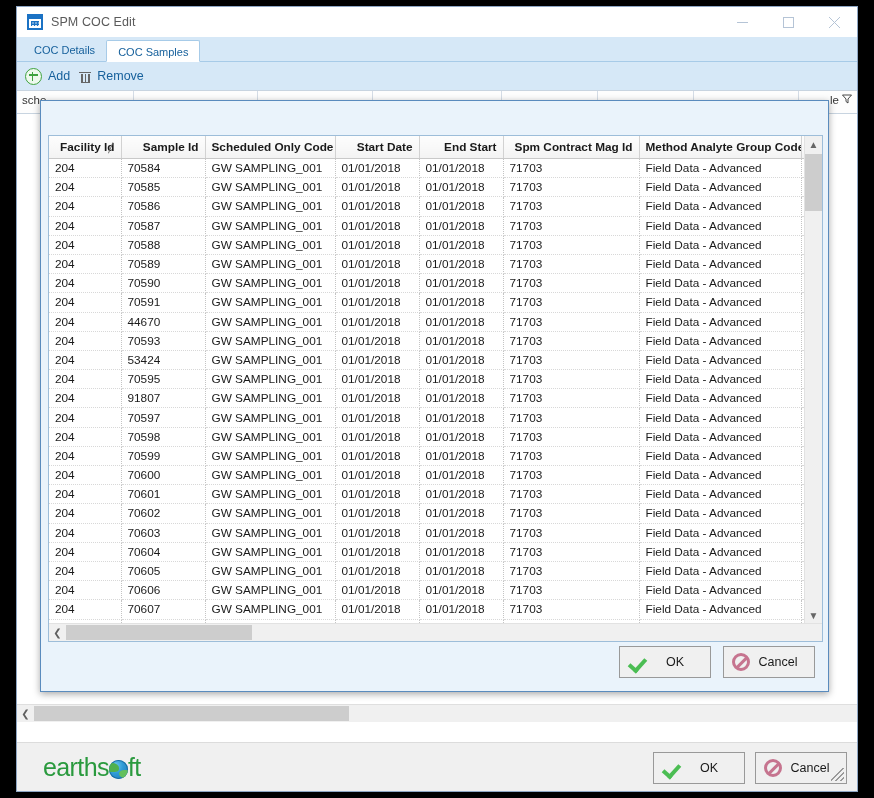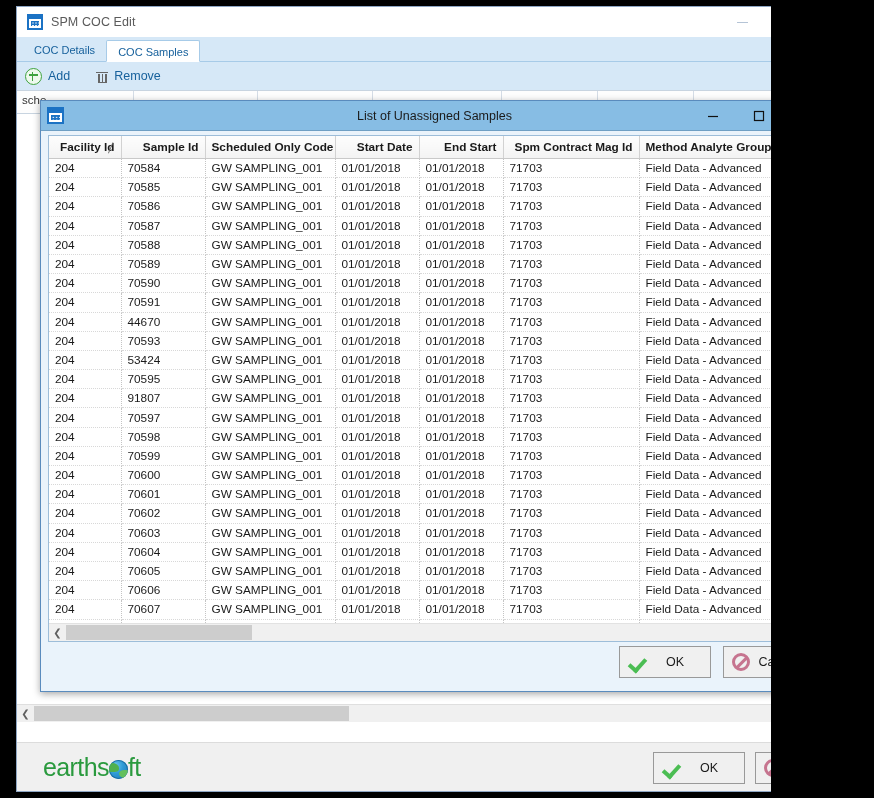--- a/index.html
+++ b/index.html
@@ -2,21 +2,21 @@
 <html><head>
 <meta charset="utf-8">
 <style>
   html, body {
     margin: 0; padding: 0;
     background: #000;
     font-family: "Liberation Sans", sans-serif;
   }
   .screen {
     position: relative;
-    width: 771px; height: 798px;
+    width: 874px; height: 798px;
     background: #000;
     overflow: hidden;
   }
 
   
   .main-window {
     position: absolute;
     left: 16px; top: 6px;
     width: 842px; height: 786px;
     background: #ffffff;
@@ -109,21 +109,21 @@
     display: flex;
     align-items: center;
     padding-left: 8px;
     box-sizing: border-box;
   }
   .tb-item {
     display: flex;
     align-items: center;
     font-size: 12.5px;
     color: #17619c;
-    margin-right: 26px;
+    margin-right: 9px;
     white-space: nowrap;
   }
   .tb-item .lbl { margin-left: 6px; }
   .icon-plus {
     width: 15px; height: 15px;
     border: 1.6px solid #3fa23f;
     border-radius: 50%;
     position: relative;
     background: #eef9ee;
     flex: none;
@@ -578,42 +578,20 @@
           <span class="ban"></span>
           <span class="btn-label">Cancel</span>
           <span class="grip"></span>
         </div>
       </div>
     </div>
   </div>
 
   <div class="dialog">
 
-    <div class="dlg-title">
-      <span class="dlg-icon"></span>
-      <span class="dlg-title-text">List of Unassigned Samples</span>
-      <div class="dlg-wbtns">
-        <div class="dlg-wbtn">
-          <svg width="12" height="12" viewBox="0 0 12 12">
-              <line x1="1" y1="6.5" x2="11" y2="6.5" stroke="#111" stroke-width="1.2"></line>
-            </svg>
-        </div>
-        <div class="dlg-wbtn">
-          <svg width="12" height="12" viewBox="0 0 12 12">
-              <rect x="1.5" y="1.5" width="9" height="9" fill="none" stroke="#111" stroke-width="1.2"></rect>
-            </svg>
-        </div>
-        <div class="dlg-wbtn">
-          <svg width="12" height="12" viewBox="0 0 12 12">
-              <line x1="1.5" y1="1.5" x2="10.5" y2="10.5" stroke="#111" stroke-width="1.2"></line>
-              <line x1="10.5" y1="1.5" x2="1.5" y2="10.5" stroke="#111" stroke-width="1.2"></line>
-            </svg>
-        </div>
-      </div>
-    </div>
 
     <div class="grid-wrap">
       <div style="position:absolute;left:0;top:0;right:17px;bottom:17px;overflow:hidden">
         <table class="grid">
           <colgroup id="grid-cols">
               <col style="width: 72px;">
               <col style="width: 84px;">
               <col style="width: 130px;">
               <col style="width: 84px;">
               <col style="width: 84px;">

